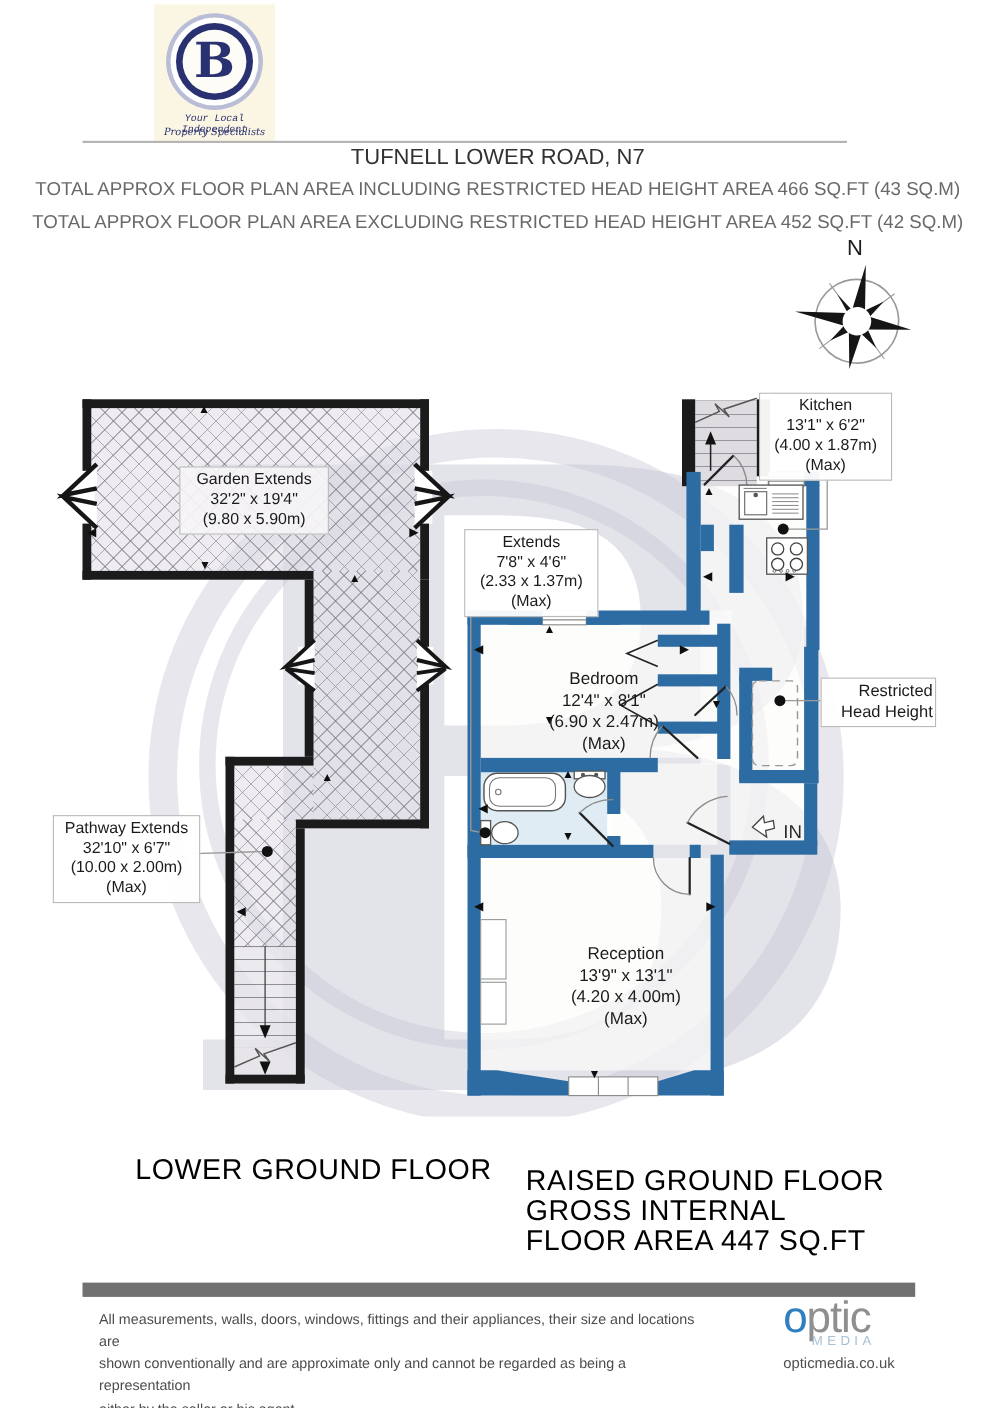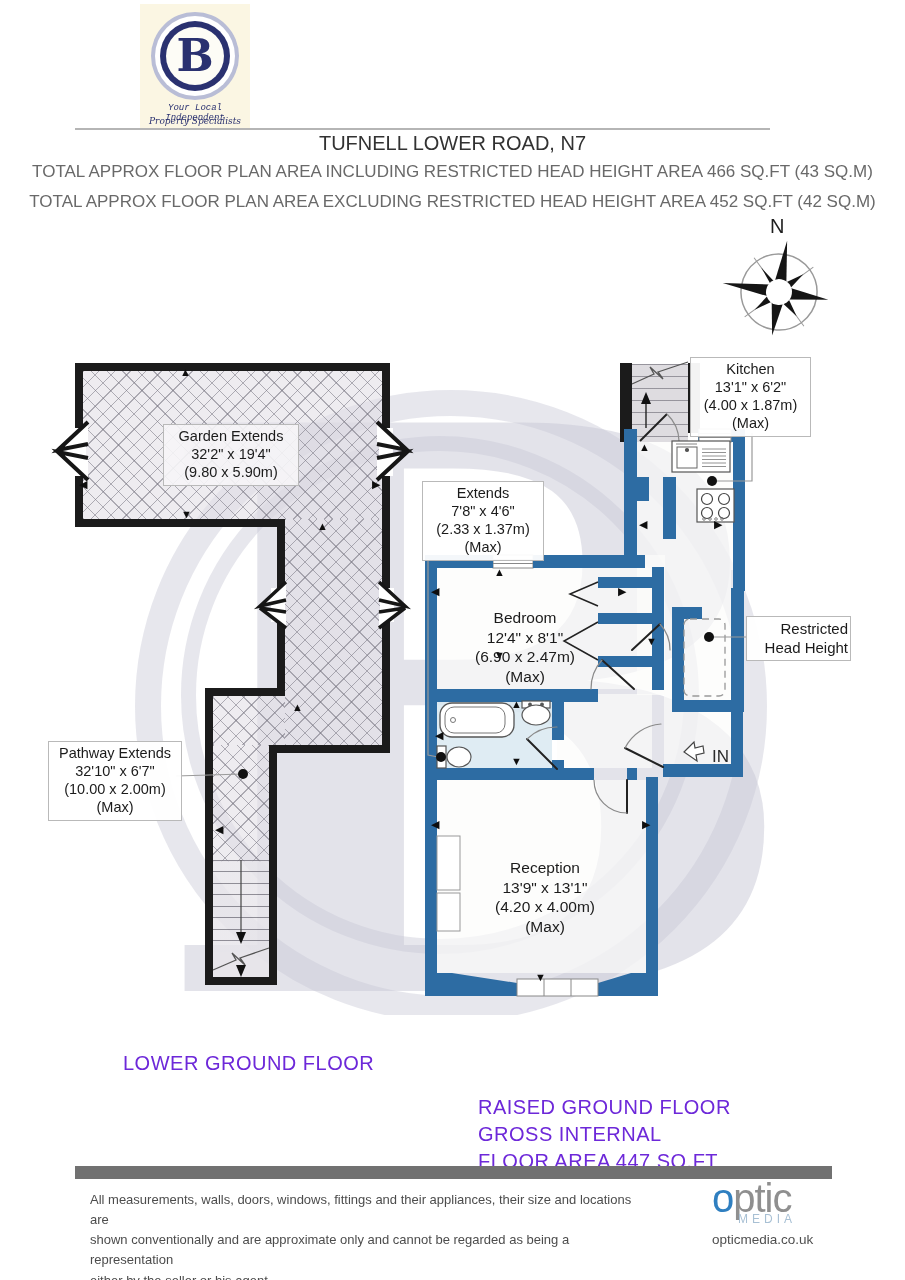--- a/index.html
+++ b/index.html
@@ -16,36 +16,36 @@
   
   .hatch{position:absolute;z-index:4;background-color:rgba(226,224,230,.6);
     background-image:
       repeating-linear-gradient(45deg, rgba(118,116,128,.55) 0 1px, transparent 1px 11px),
       repeating-linear-gradient(135deg, rgba(118,116,128,.55) 0 1px, transparent 1px 11px);}
   .steps{position:absolute;z-index:6;
     background:repeating-linear-gradient(180deg, rgba(124,122,132,.85) 0 1px, rgba(231,229,234,.8) 1px 11.5px);}
   
   .lbox{position:absolute;background:rgba(255,255,255,.95);border:1px solid #b9b9b9;
         text-align:center;font-size:14.5px;line-height:1.24;color:#1b1b1b;z-index:30;padding:3px 2px;}
-  .rlabel{position:absolute;text-align:center;font-size:15.5px;line-height:1.26;color:#1b1b1b;z-index:30;}
+  .rlabel{position:absolute;text-align:center;font-size:15.5px;line-height:1.26;color:#1b1b1b;z-index:30;padding-left:24px;}
   .lbox span,.rlabel span{display:block;}
   .arr{position:absolute;font-size:11px;color:#0e0e0e;line-height:1;z-index:25;}
   
   #wm{position:absolute;left:0;top:345px;width:905px;height:670px;overflow:hidden;z-index:1;}
   .ring{position:absolute;border-radius:50%;}
   #wmB{position:absolute;left:148px;top:-18px;font-family:"DejaVu Serif",serif;
        font-size:780px;line-height:1;font-weight:bold;}
   
   #logo{position:absolute;left:140px;top:4px;width:110px;height:124px;z-index:40;text-align:center;}
   .circ{position:absolute;border-radius:50%;}
   #title{position:absolute;left:0;top:132px;width:905px;text-align:center;font-size:20px;
          color:#323232;z-index:40;}
   .areatxt{position:absolute;left:0;width:905px;text-align:center;font-size:17px;color:#696969;z-index:40;}
   
-  .floorcap{position:absolute;font-size:20px;color:#6d28d9;letter-spacing:.5px;z-index:40;line-height:27px;}
+  .floorcap{position:absolute;font-size:26px;color:#000000;letter-spacing:.5px;z-index:40;line-height:27px;}
   
   #fbar{position:absolute;left:75px;top:1166px;width:757px;height:13px;background:#717171;z-index:40;}
   #disc{position:absolute;left:90px;top:1190px;width:560px;font-size:13px;line-height:1.55;color:#4c4c4c;z-index:40;}
   #optic{position:absolute;left:712px;top:1178px;width:140px;text-align:left;z-index:40;}
   #opticname{font-size:40px;letter-spacing:-1px;color:#8f8f8f;line-height:1;}
   #opticname .o{color:#2f7fc0;}
   #opticmedia{font-size:12px;letter-spacing:4px;color:#a8c0d4;margin-top:-6px;margin-left:26px;}
   #opticurl{font-size:13.5px;color:#4f4f4f;margin-top:6px;}
   svg{position:absolute;left:0;top:0;z-index:20;}
   #compassN{position:absolute;left:770px;top:215px;font-size:20px;color:#1e1e1e;z-index:40;}
@@ -346,21 +346,21 @@
   </div>
   <div class="rlabel" style="left:450px;top:858px;width:190px;">
     <span>Reception</span>
       <span>13'9" x 13'1"</span>
     <span>(4.20 x 4.00m)</span>
       <span>(Max)</span>
   </div>
   <div class="abs" style="left:712px;top:747px;font-size:17px;color:#2b2b2b;z-index:30;">IN</div>
 
   <div class="floorcap" style="left:123px;top:1050px;">LOWER GROUND FLOOR</div>
-  <div class="floorcap" style="left:478px;top:1094px;">
+  <div class="floorcap" style="left:478px;top:1060px;">
     <span style="display:block;">RAISED GROUND FLOOR</span>
     <span style="display:block;">GROSS INTERNAL</span>
     <span style="display:block;">FLOOR AREA 447 SQ.FT</span>
   </div>
 
   <div id="fbar"></div>
   <div id="disc">
     <span style="display:block;">All measurements, walls, doors, windows, fittings and their appliances, their size and locations are</span>
     <span style="display:block;">shown conventionally and are approximate only and cannot be regarded as being a representation</span>
     <span style="display:block;">either by the seller or his agent.</span>

